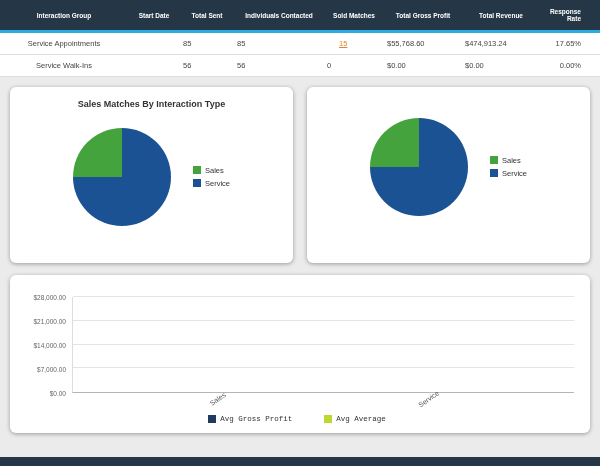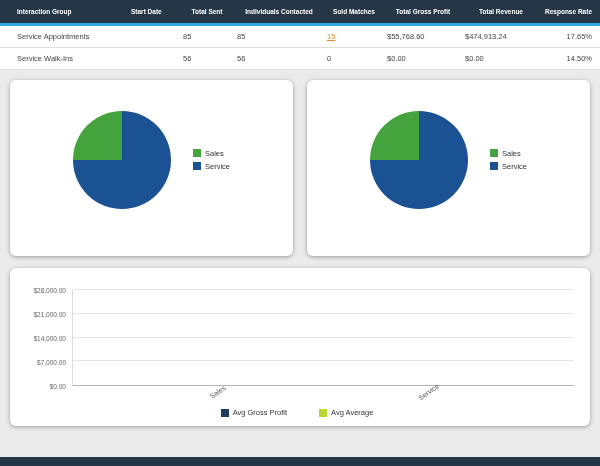--- a/index.html
+++ b/index.html
@@ -18,24 +18,24 @@
     background: #253746; color: #fff;
     font-size: 6.5px; font-weight: bold;
     padding: 8px 3px; text-align: center;
     border-bottom: 3px solid #2aabe2;
   }
   td {
     font-size: 7.5px; color: #444;
     padding: 6px 3px; text-align: left;
     border-bottom: 1px solid #dedede; background: #fff;
   }
-  th.col-left, td.cell-left { text-align: left; padding-left: 17px; }
-  th.col-right, td.cell-right { text-align: right; padding-right: 8px; }
+  th.col-left, td.cell-left { text-align: center; padding-left: 17px; }
+  th.col-right, td.cell-right { text-align: right; padding-right: 19px; }
   tbody tr:nth-child(3) td { background: #f1f1f1; }
-  .sold-link { color: #e0862e; text-decoration: underline; cursor: pointer; }
+  .sold-link { color: #e0862e; text-decoration: underline; cursor: pointer; margin-left: 12px; }
 
   
   .cards-row { display: flex; gap: 14px; margin: 10px 10px 0 10px; }
   .card {
     background: #fff; border-radius: 6px;
     box-shadow: 0 1px 4px rgba(0,0,0,0.35);
     padding: 12px 10px 8px 10px;
   }
   .pie-card { flex: 1; height: 176px; }
   .card-title { font-size: 9px; font-weight: bold; color: #333; text-align: center; }
@@ -61,21 +61,21 @@
   .gridline { position: absolute; left: 0; right: 0; height: 1px; background: #e4e4e4; }
   .groups {
     position: absolute; inset: 0;
     display: flex; justify-content: space-around; align-items: flex-end;
     padding: 0 40px;
   }
   .group { display: flex; align-items: flex-end; }
   .bar { width: 62px; }
   .x-labels { display: flex; justify-content: space-around; padding: 0 40px; margin-left: 52px; height: 16px; }
   .x-label { font-size: 7px; color: #555; transform: rotate(-35deg); transform-origin: top center; margin-top: 3px; }
-  .legend-bottom { display: flex; justify-content: center; gap: 32px; margin-top: 6px; }
+  .legend-bottom { display: flex; justify-content: center; gap: 32px; margin-top: 6px; font-family: Liberation Mono, monospace; }
 
   
   .footer-bar { position: absolute; bottom: 0; left: 0; width: 100%; height: 9px; background: #253746; }
 </style>
 </head>
 <body>
 
 <div class="table-card">
   <table>
     <colgroup>
@@ -112,29 +112,30 @@
         <td class="cell-right">17.65%</td>
       </tr>
       <tr>
         <td class="cell-left">Service Walk-Ins</td>
         <td class="cell-left"></td>
         <td>56</td>
         <td>56</td>
         <td>0</td>
         <td>$0.00</td>
         <td>$0.00</td>
-        <td class="cell-right">14.50%</td>
+        <td class="cell-right">0.00%</td>
       </tr>
     </tbody>
   </table>
 </div>
 
 <div class="cards-row">
 
   <div class="card pie-card">
+    <div class="card-title">Sales Matches By Interaction Type</div>
     <div class="pie-wrap">
       <div class="pie" style="background: conic-gradient(from 270deg, rgb(68, 163, 60) 0deg, rgb(68, 163, 60) 25%, rgb(27, 82, 148) 25%, rgb(27, 82, 148) 100%);"></div>
       <div class="legend">
         <div class="legend-item">
           <span class="swatch" style="background: rgb(68, 163, 60);"></span>
           <span>Sales</span>
         </div>
         <div class="legend-item">
           <span class="swatch" style="background: rgb(27, 82, 148);"></span>
           <span>Service</span>

